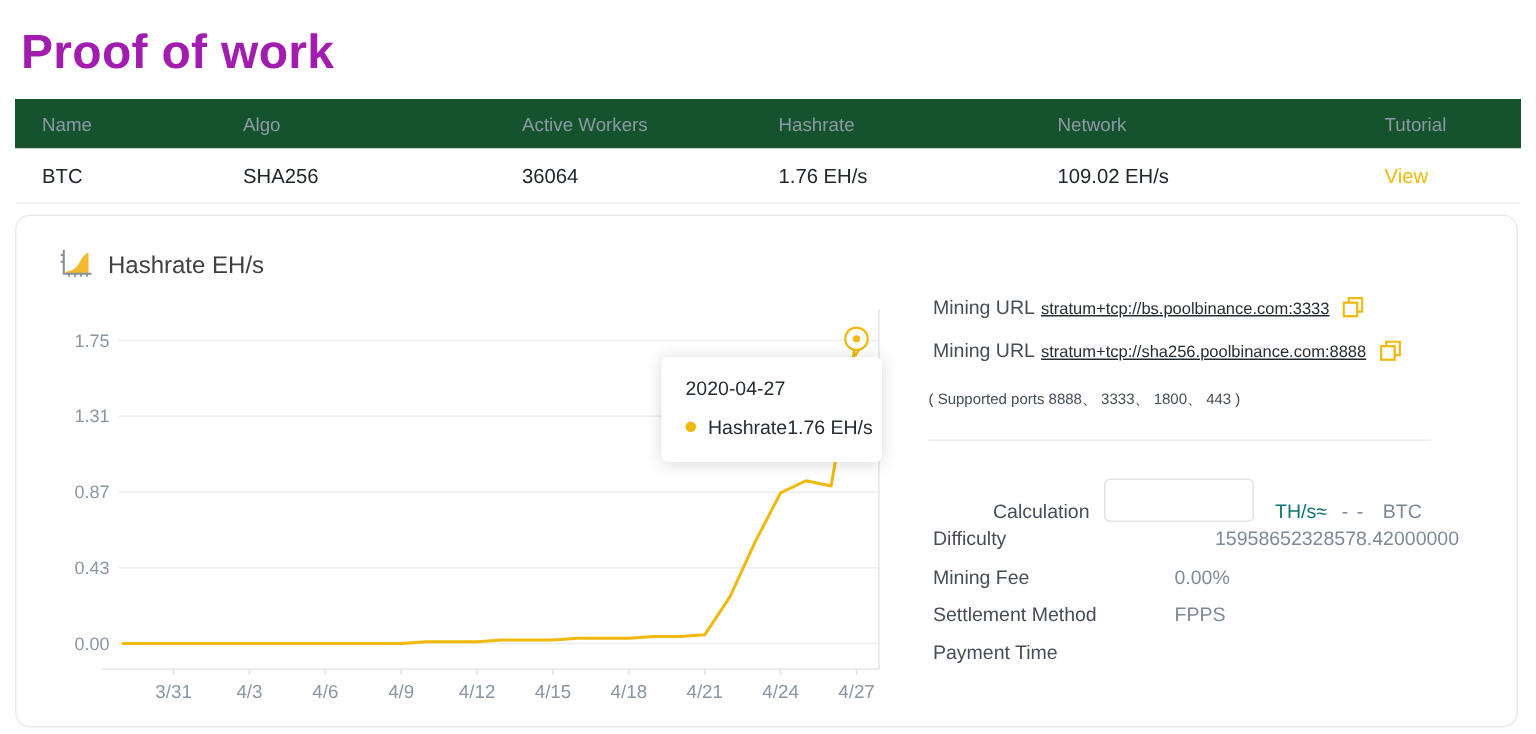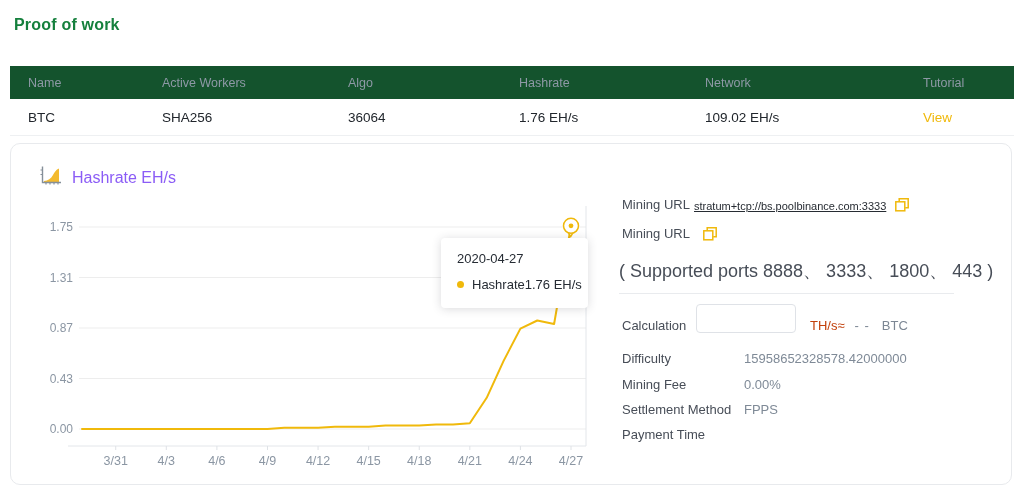--- a/index.html
+++ b/index.html
@@ -3,83 +3,83 @@
 <meta charset="utf-8">
 <style>
   * { box-sizing: border-box; margin: 0; padding: 0; }
   html,body { width:1024px; height:489px; }
   body {
     font-family: "Liberation Sans", sans-serif;
     background:#ffffff; color:#1e2329; position:relative; overflow:hidden;
   }
   .page-title {
     position:absolute; left:14px; top:16px;
-    font-size:16px; font-weight:700; color:#15803d; letter-spacing:0.2px;
+    font-size:32px; font-weight:700; color:#a21caf; letter-spacing:0.2px;
   }
   
   .pool-table { position:absolute; left:10px; top:66px; width:1004px; }
   .thead, .trow {
     display:grid;
     grid-template-columns:134px 186px 171px 186px 218px 1fr;
     align-items:center;
   }
   .thead { background:#14532d; height:33px; color:#8e99a6; font-size:12.5px; }
   .thead > div { padding-left:18px; }
   .trow { height:37px; font-size:13.5px; color:#21262c; border-bottom:1px solid #eef0f2; background:#fff; }
   .trow > div { padding-left:18px; }
   .view-link { color:#f0b90b; font-weight:400; font-size:13.5px; cursor:pointer; text-decoration:none; }
   
   .card {
     position:absolute; left:10px; top:143px; width:1002px; height:342px;
     border:1px solid #e8eaed; border-radius:10px; background:#fff;
   }
   .card-title {
     position:absolute; left:28px; top:22px; display:flex; align-items:center; gap:10px;
-    font-size:16px; color:#8b5cf6;
+    font-size:16px; color:#404040;
   }
   .chart-wrap { position:absolute; left:0; top:0; width:600px; height:342px; }
   .chart-wrap svg { display:block; }
   
   .tooltip {
     position:absolute; left:430px; top:94px; width:147px; height:70px;
     background:#fff; border-radius:4px; box-shadow:0 1px 10px rgba(50,50,60,0.18);
     padding:13px 0 0 16px; z-index:5; font-size:13px;
   }
   .tooltip .tt-date { color:#262c34; }
   .tooltip .tt-line { margin-top:11px; display:flex; align-items:center; color:#262c34; }
   .tooltip .dot { width:7px; height:7px; border-radius:50%; background:#f0b90b; margin-right:8px; flex:0 0 auto; }
   
   .rrow { position:absolute; left:611px; display:flex; align-items:flex-end; font-size:13px; }
   .rrow .rlabel { color:#474d57; }
   .url-row .rlabel { width:72px; flex:0 0 auto; }
   .url-link { color:#272c33; text-decoration:underline; font-size:11px; cursor:pointer; }
   .copy-btn { margin-left:9px; cursor:pointer; display:inline-flex; align-items:center; }
-  .ports { position:absolute; left:608px; font-size:18px; color:#474d57; }
+  .ports { position:absolute; left:608px; font-size:10px; color:#474d57; }
   .divider { position:absolute; left:608px; top:149px; width:335px; height:1px; background:#e9ebee; }
   .calc-row .rlabel { width:74px; flex:0 0 auto; }
   .calc-input {
     width:100px; height:29px; border:1px solid #dfe2e7; border-radius:4px;
     font-family:"Liberation Sans",sans-serif; font-size:13px; padding:0 8px; outline:none; background:#fff;
   }
-  .calc-unit { color:#c2410c; margin-left:14px; }
+  .calc-unit { color:#0f766e; margin-left:14px; }
   .calc-result { color:#7c8794; margin-left:10px; letter-spacing:1px; }
   .calc-cur { color:#7c8794; margin-left:12px; }
   .info-row .rlabel { width:122px; flex:0 0 auto; }
-  .info-row .rvalue { color:#7f8a97; }
+  .info-row .rvalue { color:#7f8a97;margin-left:39px; }
 </style>
 </head>
 <body>
 
 <h1 class="page-title">Proof of work</h1>
 
 <div class="pool-table">
   <div class="thead">
     <div>Name</div>
+    <div>Algo</div>
     <div>Active Workers</div>
-    <div>Algo</div>
     <div>Hashrate</div>
     <div>Network</div>
     <div>Tutorial</div>
   </div>
   <div class="trow">
     <div>BTC</div>
     <div>SHA256</div>
     <div>36064</div>
     <div>1.76 EH/s</div>
     <div>109.02 EH/s</div>
@@ -155,41 +155,42 @@
     <span class="copy-btn">
       <svg width="14" height="14" viewBox="0 0 14 14">
         <path d="M4.2,3.8 L4.2,0.8 L13.2,0.8 L13.2,9.8 L10.2,9.8" fill="none" stroke="#f0b90b" stroke-width="1.5"></path>
         <rect x="0.8" y="3.8" width="9" height="9" fill="none" stroke="#f0b90b" stroke-width="1.5"></rect>
       </svg>
     </span>
   </div>
 
   <div class="rrow url-row" style="top:82px;">
     <span class="rlabel">Mining URL</span>
+    <a class="url-link">stratum+tcp://sha256.poolbinance.com:8888</a>
     <span class="copy-btn">
       <svg width="14" height="14" viewBox="0 0 14 14">
         <path d="M4.2,3.8 L4.2,0.8 L13.2,0.8 L13.2,9.8 L10.2,9.8" fill="none" stroke="#f0b90b" stroke-width="1.5"></path>
         <rect x="0.8" y="3.8" width="9" height="9" fill="none" stroke="#f0b90b" stroke-width="1.5"></rect>
       </svg>
     </span>
   </div>
 
   <div class="ports" style="top:115px;">( Supported ports 8888、 3333、 1800、 443 )</div>
 
   <div class="divider"></div>
 
-  <div class="rrow calc-row" style="top:160px;">
+  <div class="rrow calc-row" style="top:175px;margin-left:40px;">
     <span class="rlabel">Calculation</span>
     <input class="calc-input" type="text" style="">
     <span class="calc-unit">TH/s≈</span>
     <span class="calc-result">- -</span>
     <span class="calc-cur">BTC</span>
   </div>
 
-  <div class="rrow info-row" style="top:207px;">
+  <div class="rrow info-row" style="top:207px;gap:27px;">
     <span class="rlabel">Difficulty</span>
     <span class="rvalue">15958652328578.42000000</span>
   </div>
   <div class="rrow info-row" style="top:233px;">
     <span class="rlabel">Mining Fee</span>
     <span class="rvalue">0.00%</span>
   </div>
   <div class="rrow info-row" style="top:258px;">
     <span class="rlabel">Settlement Method</span>
     <span class="rvalue">FPPS</span>

